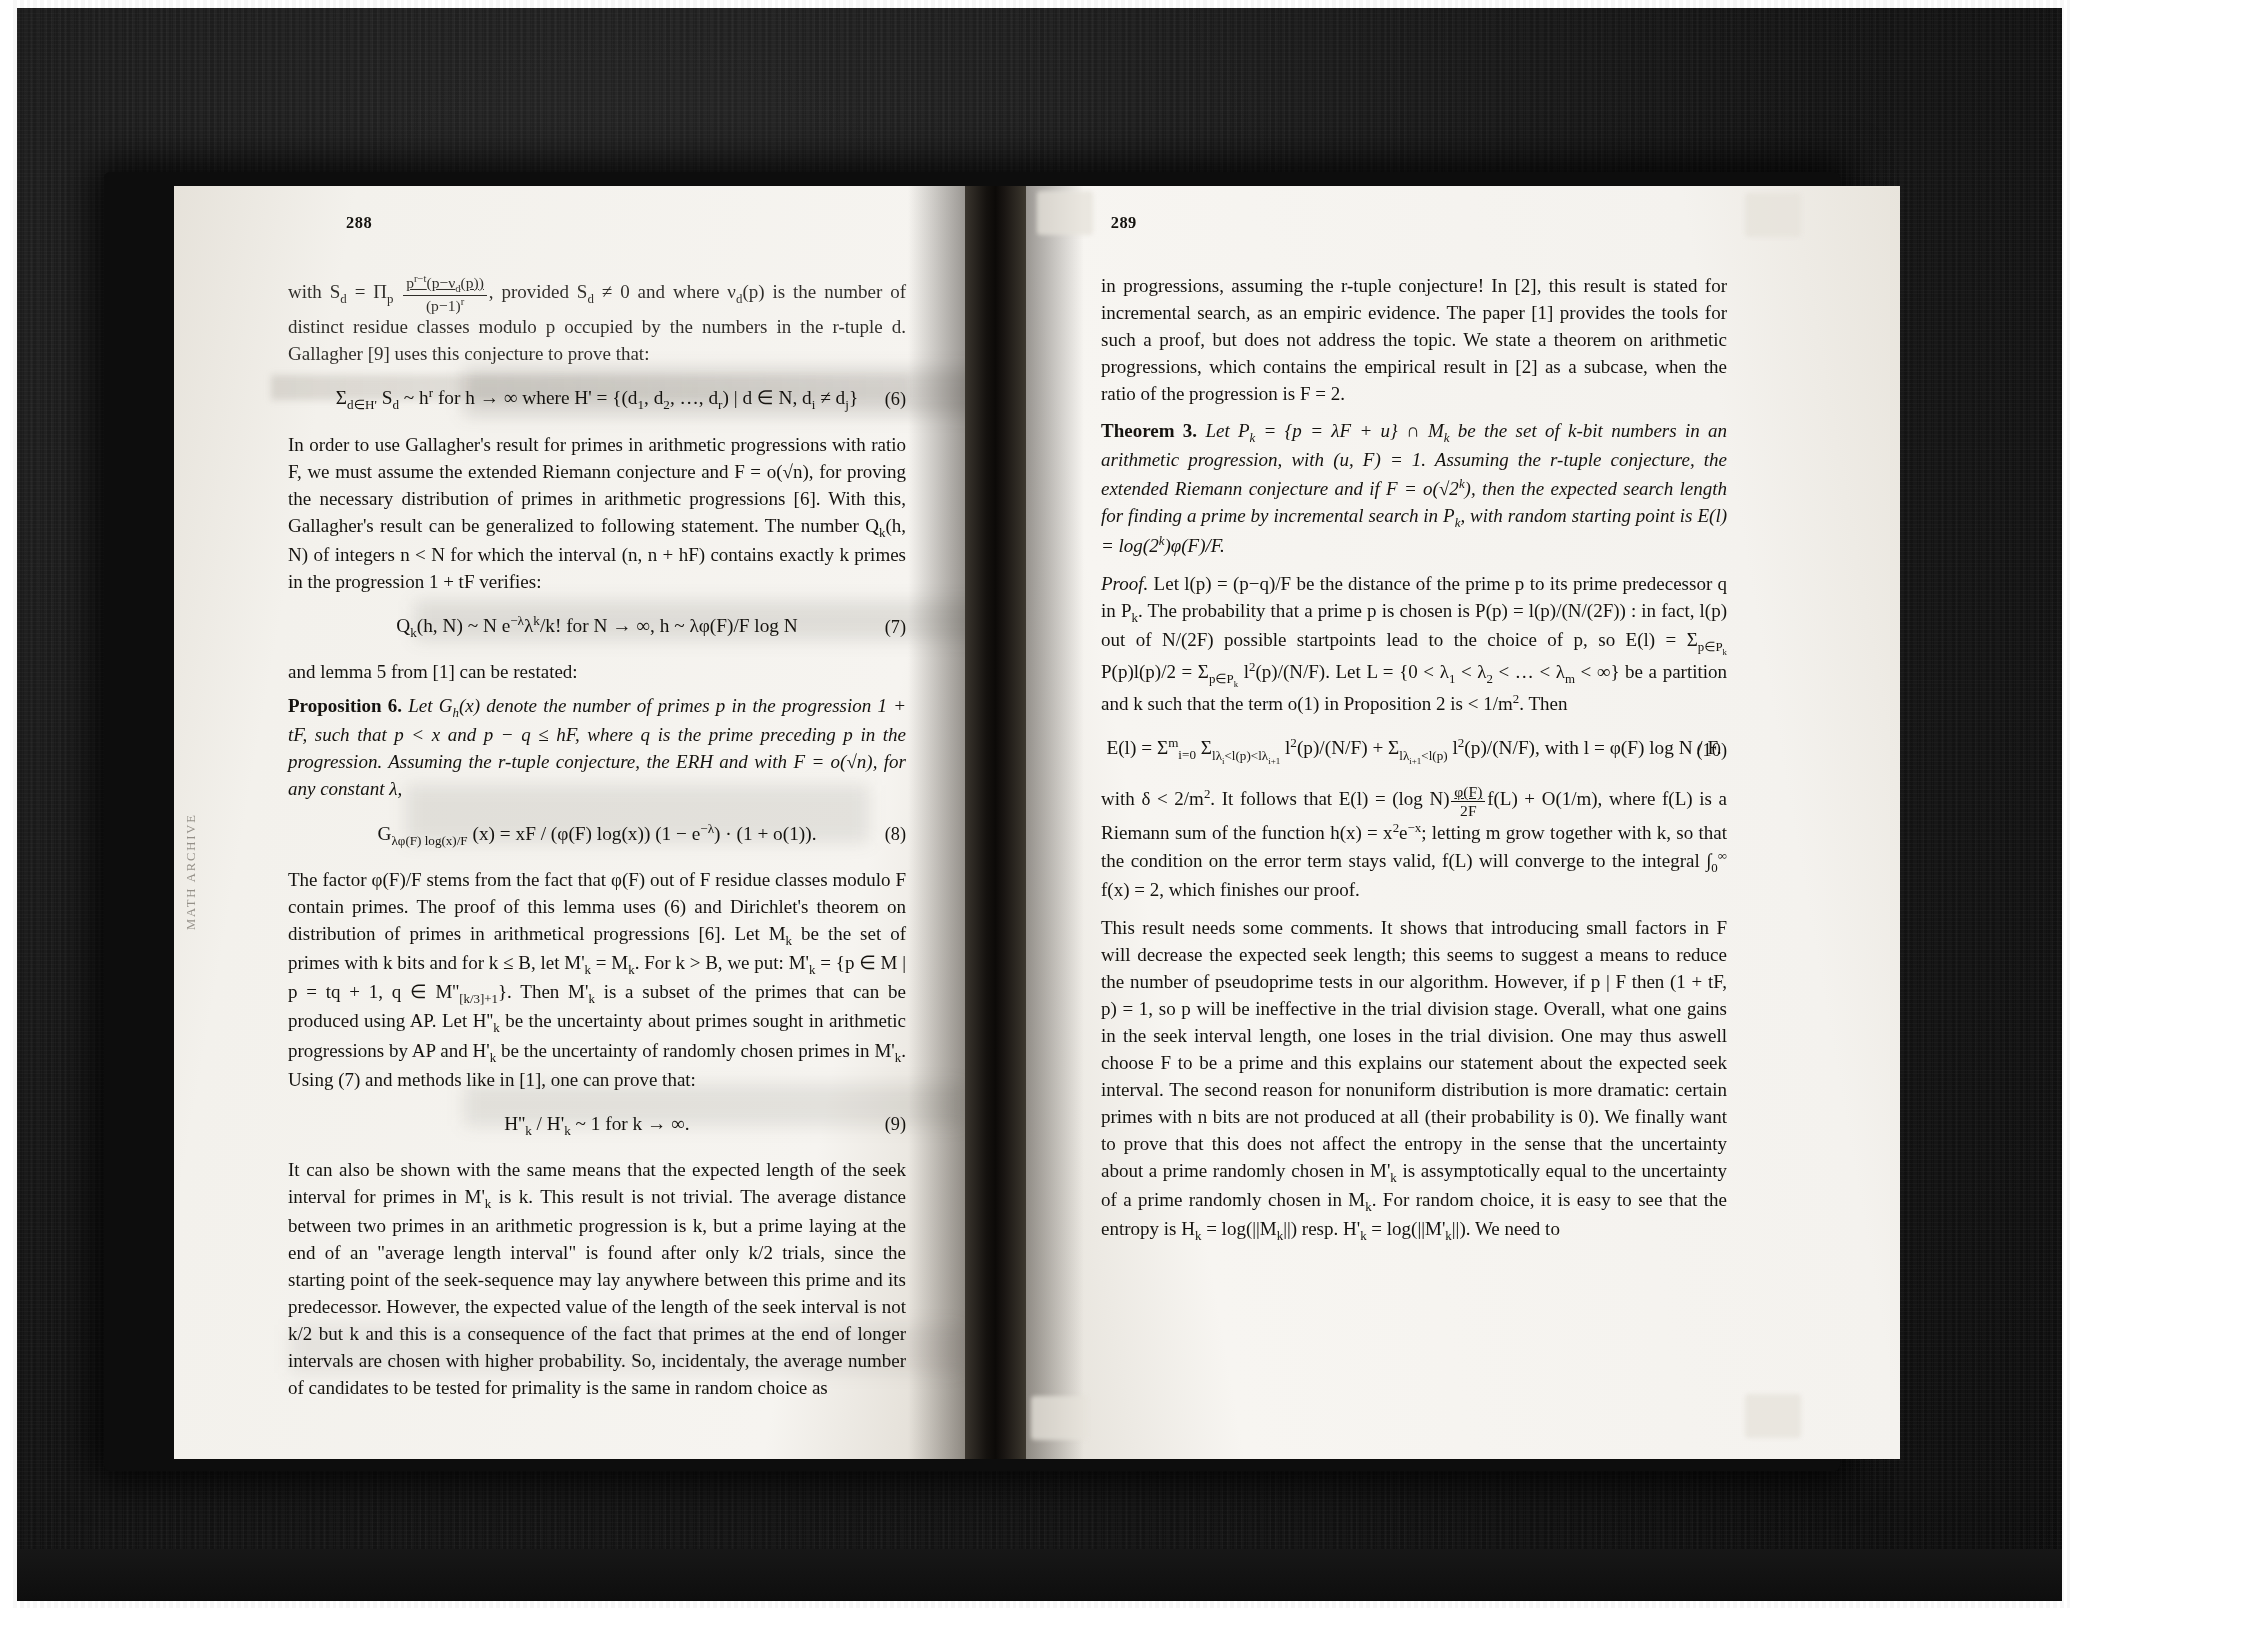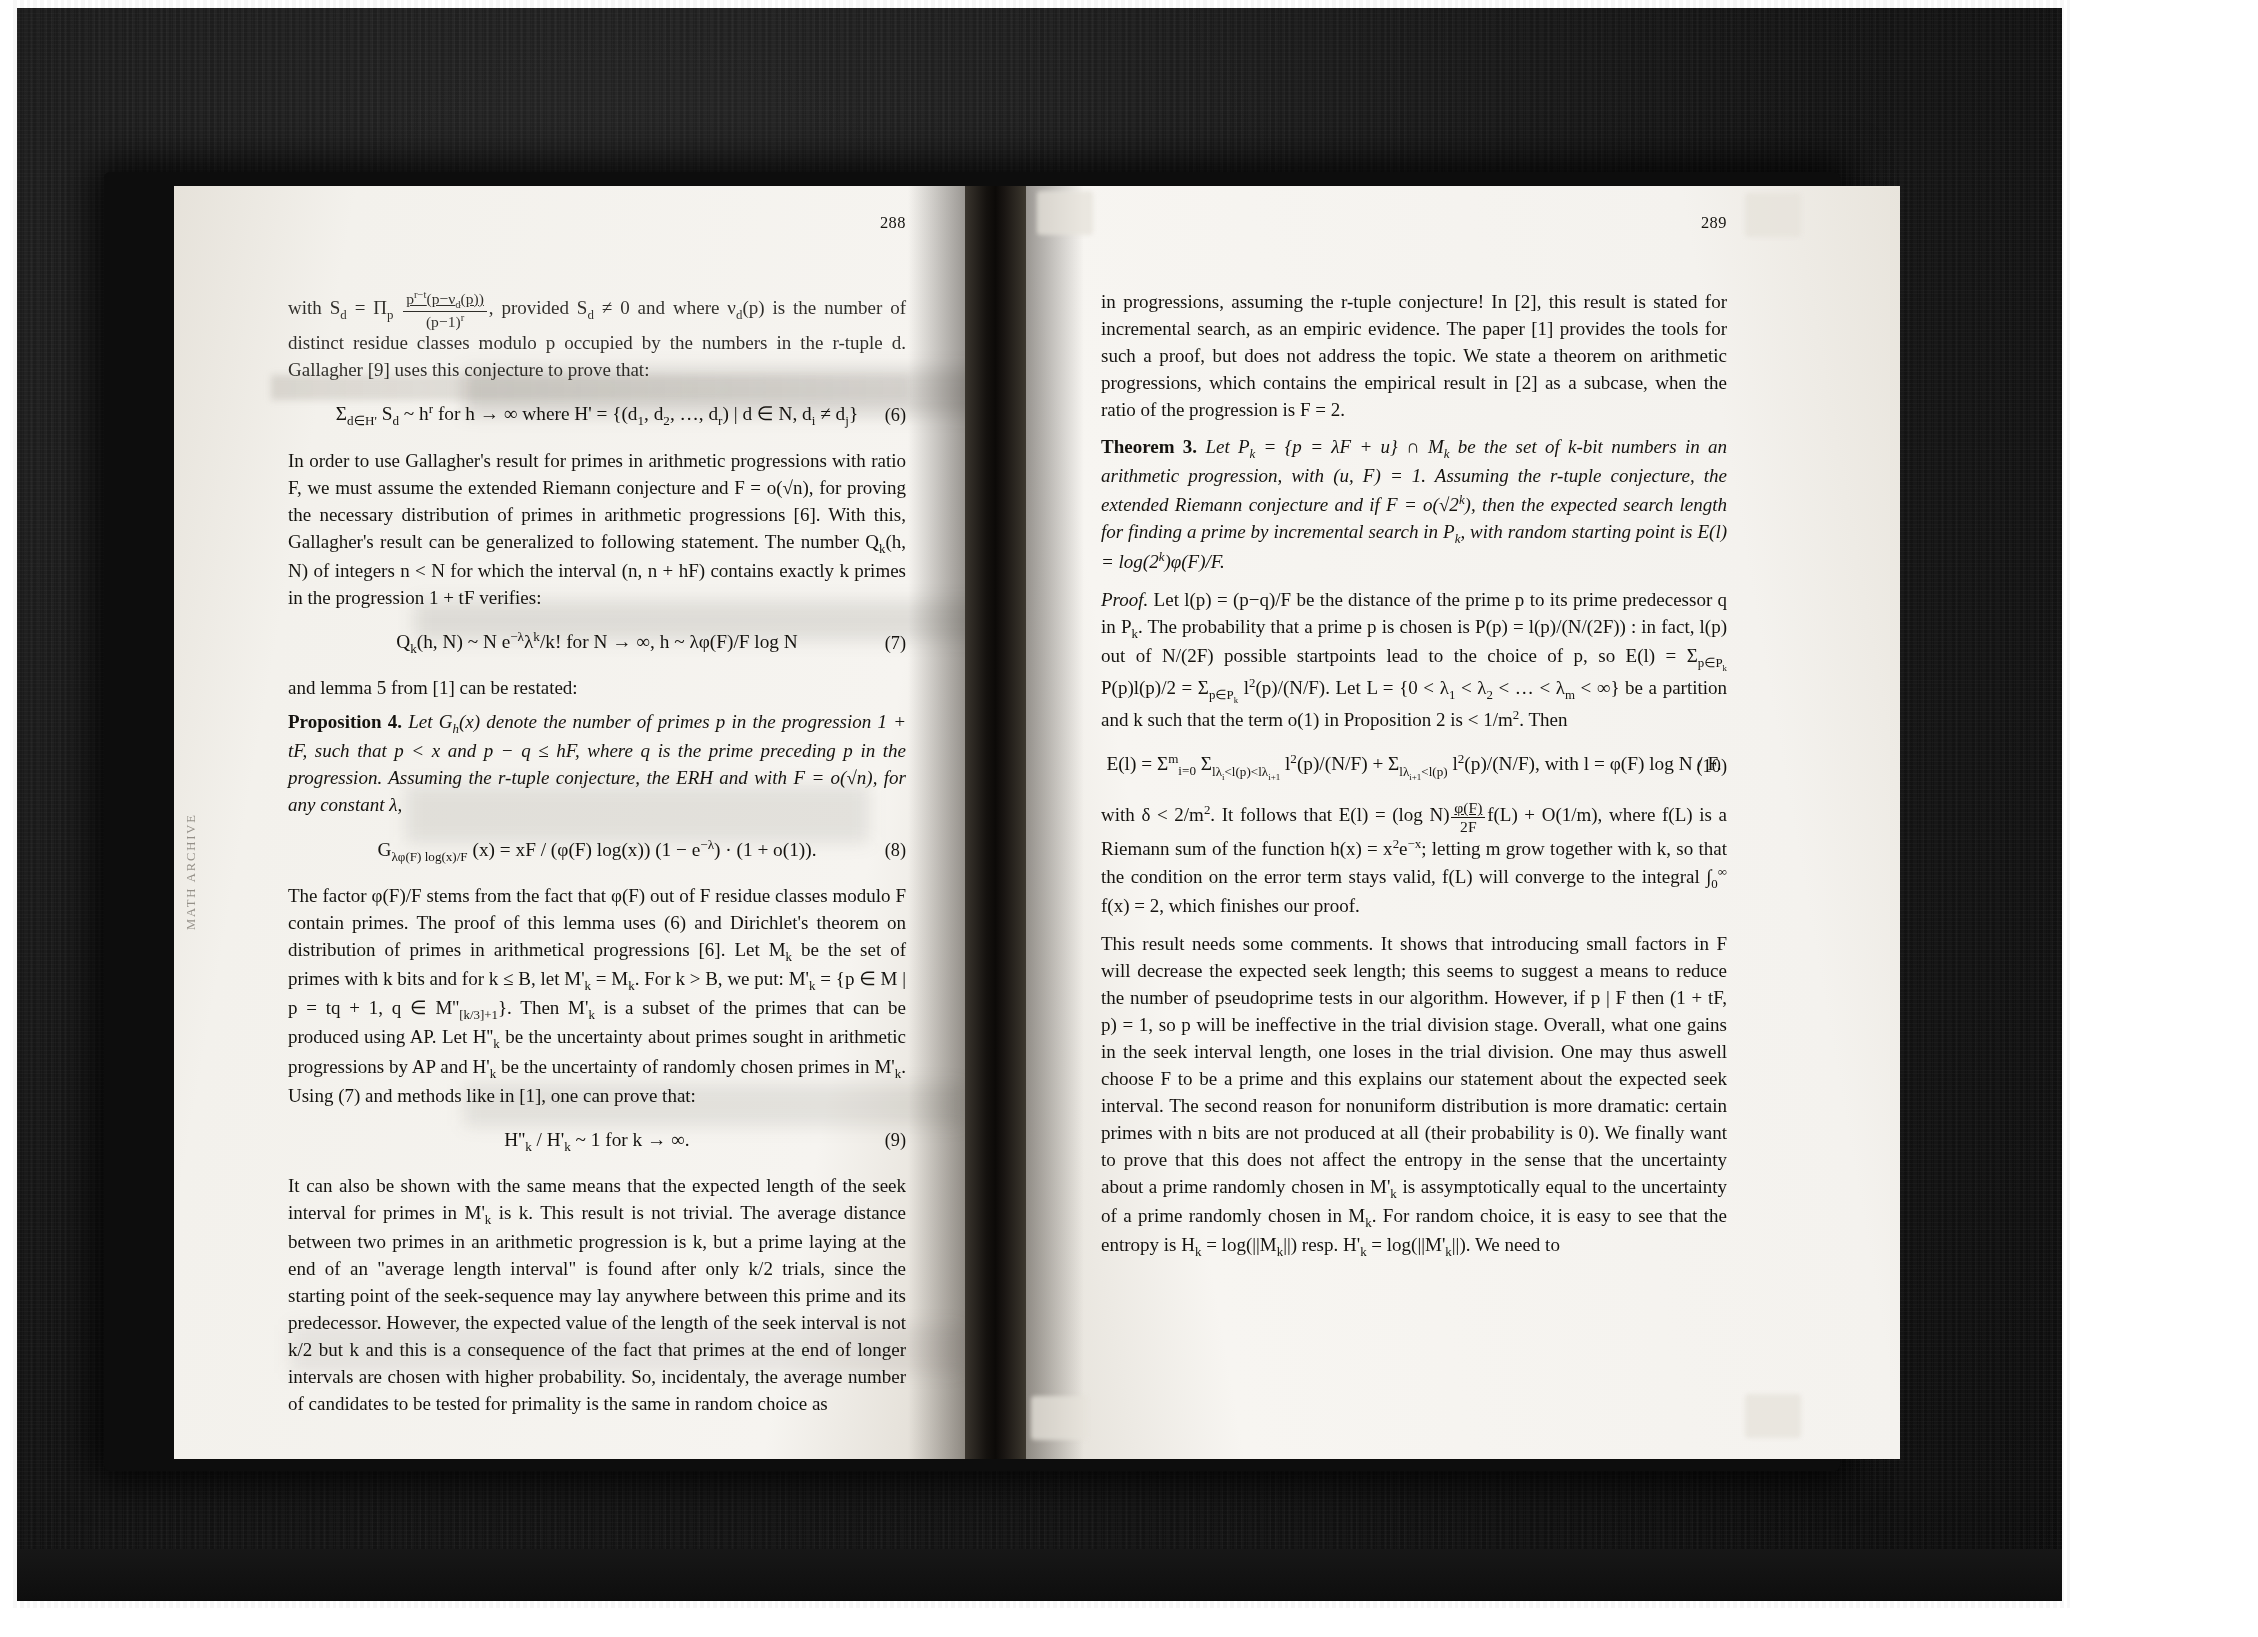--- a/index.html
+++ b/index.html
@@ -117,24 +117,25 @@
     top: 25px;
     font-size: 19px;
     line-height: 1.42;
     color: #15130f;
     text-align: justify;
   }
   .page.left .page-inner  { left: 114px; width: 618px; }
   .page.right .page-inner { left: 75px;  width: 626px; }
 
   .folio {
-    text-align: right;
+    text-align: left;
     font-size: 16.4px;
-    margin-bottom: 55px;
+    margin-bottom: 39px;
     letter-spacing: 0.5px;
+    font-weight: bold;
   }
   .page.left .folio { margin-left: 58px; }
   .page.right .folio { margin-left: 9.7px; }
 
   p { margin: 0 0 10.6px 0; }
   p.tight { margin-bottom: 7px; }
   .eq {
     position: relative;
     margin: 16.4px 0 16.4px 0;
     text-align: center;
@@ -235,21 +236,21 @@
         <p>In order to use Gallagher's result for primes in arithmetic progressions with ratio F, we must assume the extended Riemann conjecture and F = o(√n), for proving the necessary distribution of primes in arithmetic progressions [6]. With this, Gallagher's result can be generalized to following statement. The number Q<sub>k</sub>(h, N) of integers n &lt; N for which the interval (n, n + hF) contains exactly k primes in the progression 1 + tF verifies:</p>
 
         <div class="eq">
           <span class="body">Q<sub>k</sub>(h, N) ~ N e<sup>−λ</sup>λ<sup>k</sup>/k!   for N → ∞, h ~ λφ(F)/F log N</span>
           <span class="num">(7)</span>
         </div>
 
         <p class="tight">and lemma 5 from [1] can be restated:</p>
 
         <p>
-          <span class="theo">Proposition 4.</span>
+          <span class="theo">Proposition 6.</span>
           <span class="it">Let G<sub>h</sub>(x) denote the number of primes p in the progression 1 + tF, such that p &lt; x and p − q ≤ hF, where q is the prime preceding p in the progression. Assuming the r-tuple conjecture, the ERH and with F = o(√n), for any constant λ,</span>
         </p>
 
         <div class="eq">
           <span class="body">G<sub>λφ(F) log(x)/F</sub> (x) = xF / (φ(F) log(x)) (1 − e<sup>−λ</sup>) · (1 + o(1)).</span>
           <span class="num">(8)</span>
         </div>
 
         <p>The factor φ(F)/F stems from the fact that φ(F) out of F residue classes modulo F contain primes. The proof of this lemma uses (6) and Dirichlet's theorem on distribution of primes in arithmetical progressions [6]. Let M<sub>k</sub> be the set of primes with k bits and for k ≤ B, let M'<sub>k</sub> = M<sub>k</sub>. For k &gt; B, we put: M'<sub>k</sub> = {p ∈ M | p = tq + 1, q ∈ M''<sub>[k/3]+1</sub>}. Then M'<sub>k</sub> is a subset of the primes that can be produced using AP. Let H''<sub>k</sub> be the uncertainty about primes sought in arithmetic progressions by AP and H'<sub>k</sub> be the uncertainty of randomly chosen primes in M'<sub>k</sub>. Using (7) and methods like in [1], one can prove that:</p>
 

